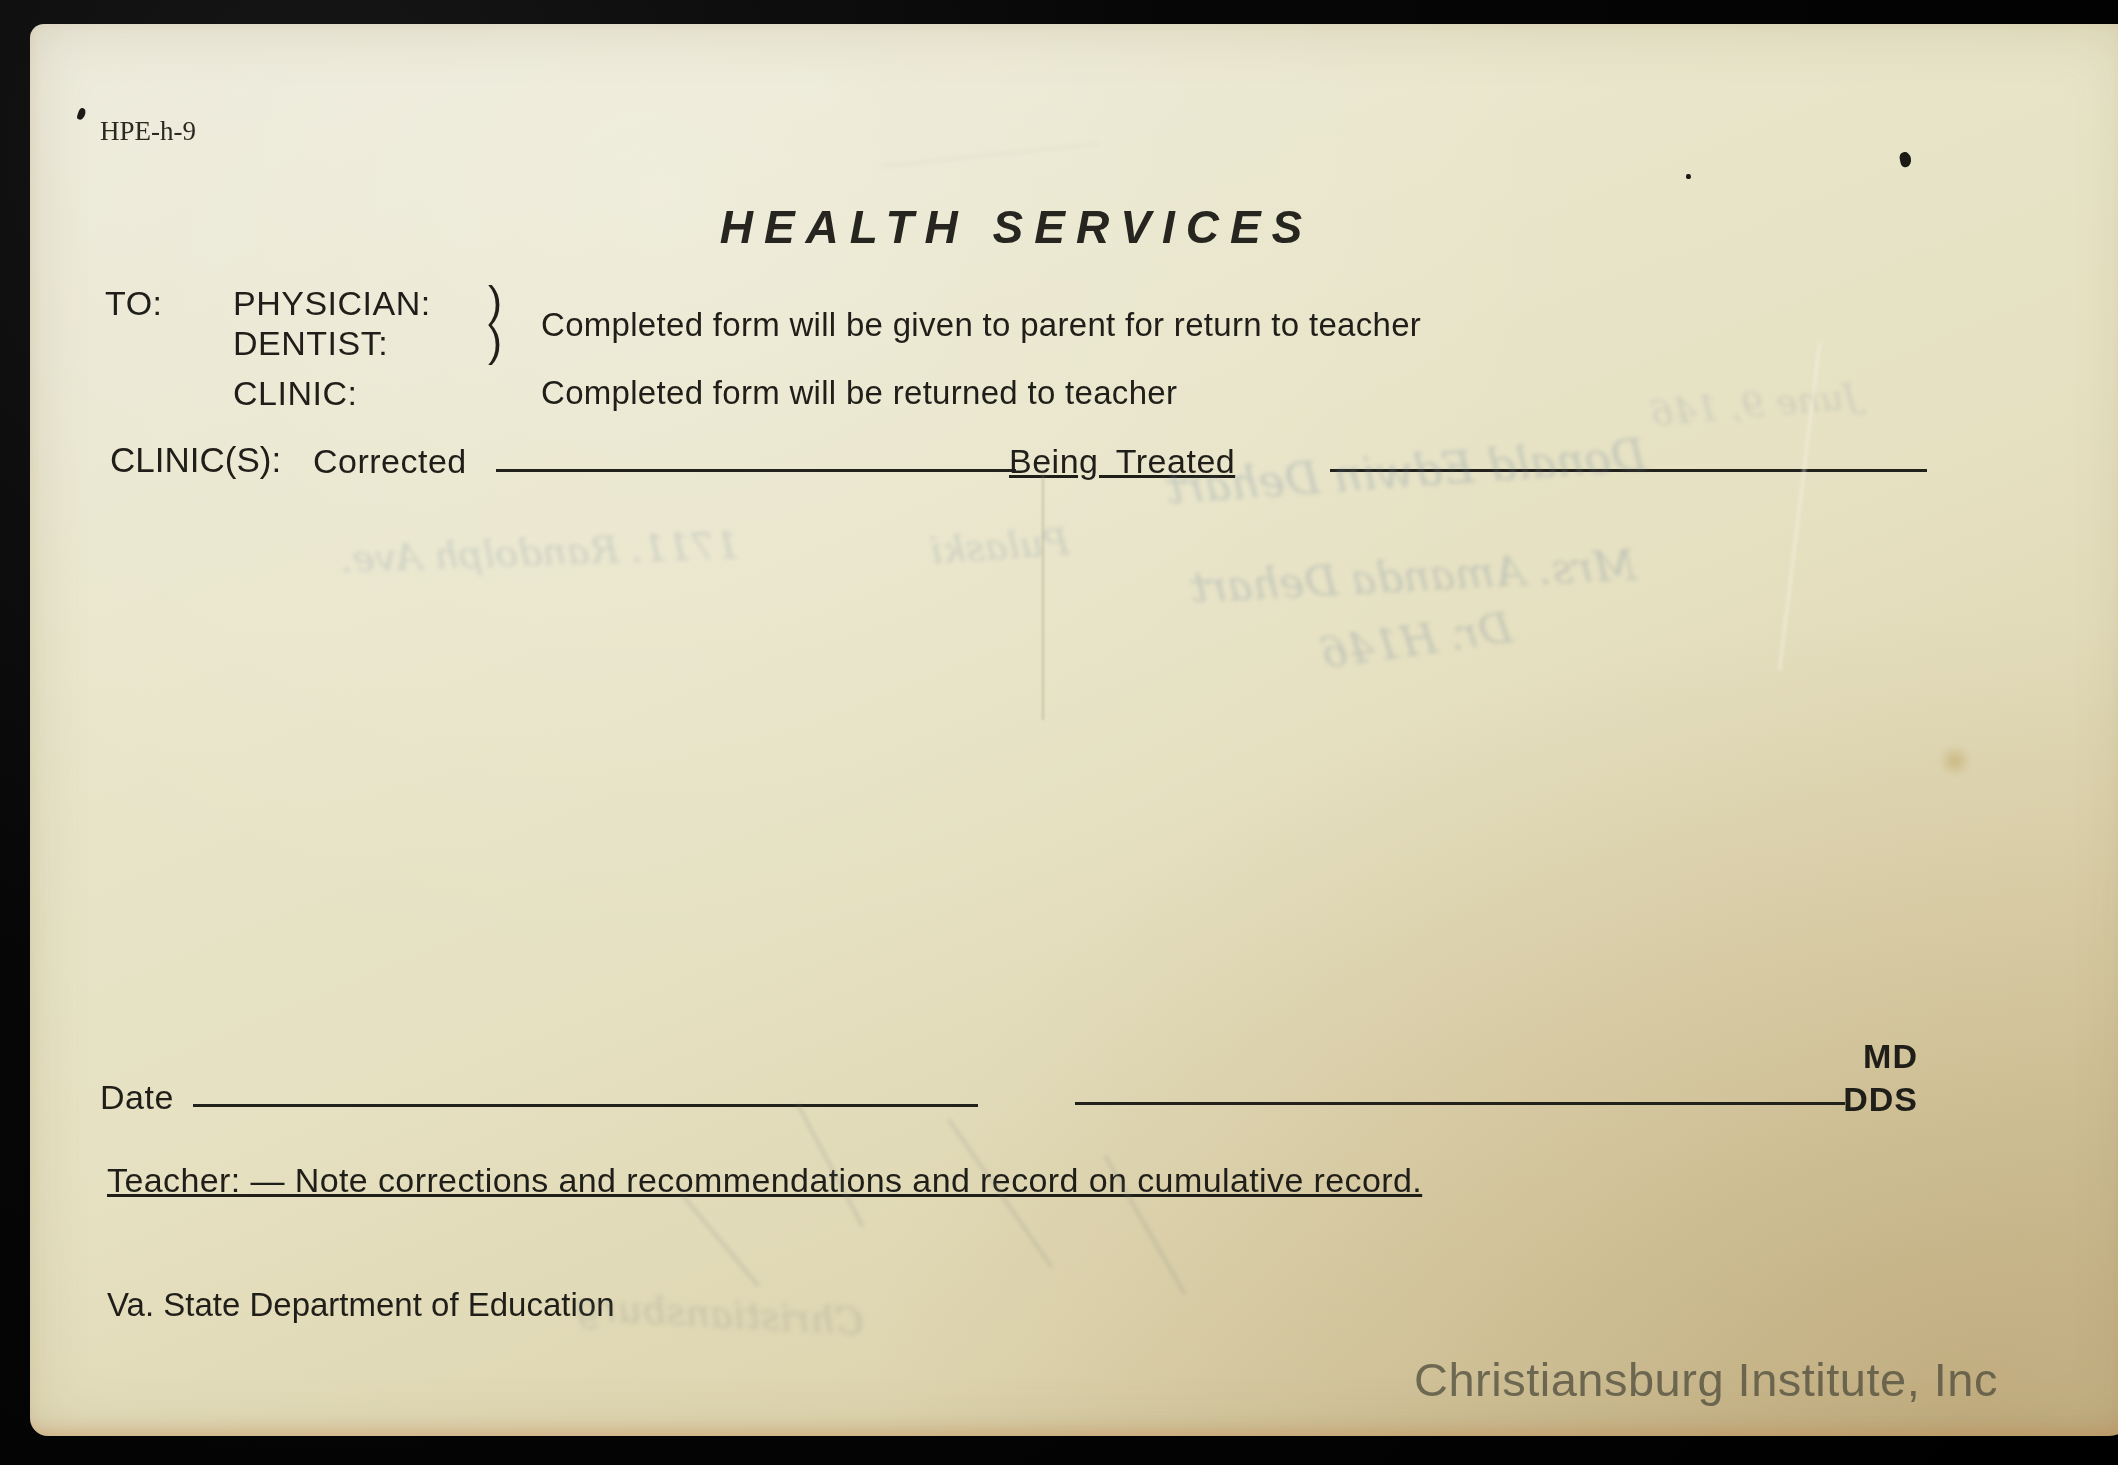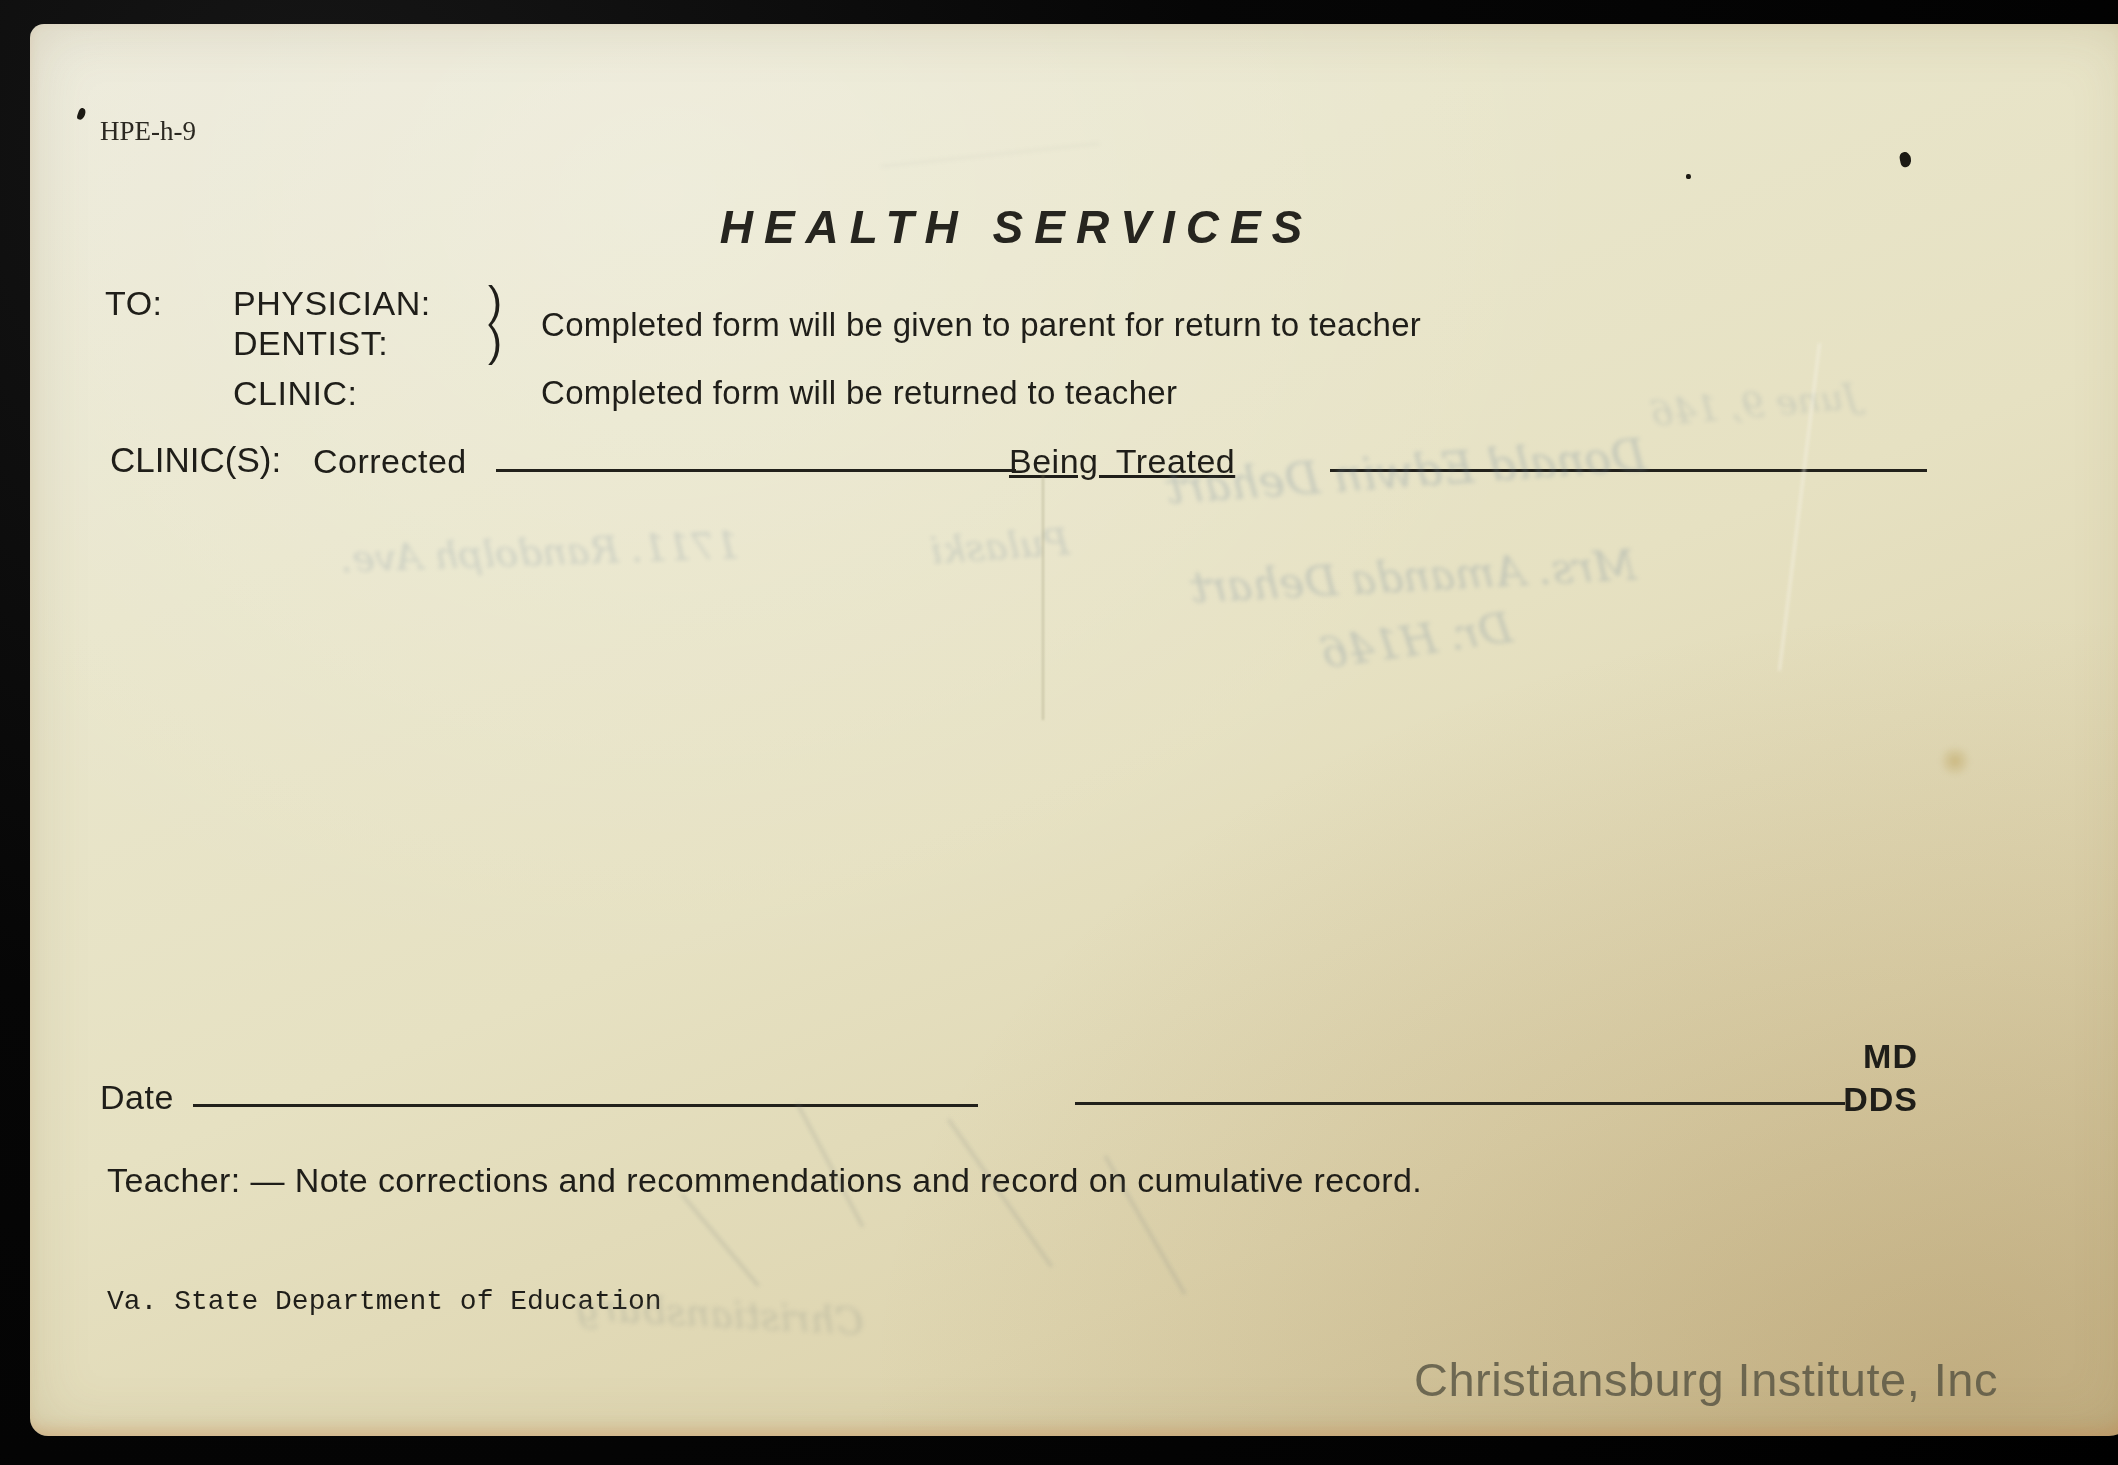--- a/index.html
+++ b/index.html
@@ -59,22 +59,22 @@
     <div class="rule" style="left:466px;top:445px;width:520px;"></div>
     <div class="t sans lbl" style="left:979px;top:418px;word-spacing:8px;text-decoration:underline;">Being Treated</div>
     <div class="rule" style="left:1300px;top:445px;width:597px;"></div>
 
     <div class="t sans lbl" style="left:70px;top:1054px;">Date</div>
     <div class="rule" style="left:163px;top:1080px;width:785px;"></div>
     <div class="t sans mdds" style="left:1798px;top:1013px;">MD</div>
     <div class="rule" style="left:1045px;top:1078px;width:770px;"></div>
     <div class="t sans mdds" style="left:1798px;top:1056px;">DDS</div>
 
-    <div class="t sans" style="left:77px;top:1137px;font-size:34px;letter-spacing:0.4px;">Teacher: — Note corrections and recommendations and record on cumulative record.</div>
-    <div class="t sans" style="left:77px;top:1262px;font-size:28px;font-family:Liberation Mono, monospace;">Va. State Department of Education</div>
+    <div class="t sans" style="left:77px;top:1137px;font-size:34px;letter-spacing:0.4px;text-decoration:underline;">Teacher: — Note corrections and recommendations and record on cumulative record.</div>
+    <div class="t sans" style="left:77px;top:1262px;font-size:33px;">Va. State Department of Education</div>
 
     <div class="ghost" style="left:1135px;top:422px;font-size:44px;transform:scaleX(-1) rotate(4deg);">Donald Edwin Dehart</div>
     <div class="ghost" style="left:1620px;top:360px;font-size:36px;transform:scaleX(-1) rotate(5deg);opacity:0.4;">June 9, 146</div>
     <div class="ghost" style="left:1160px;top:528px;font-size:42px;transform:scaleX(-1) rotate(3deg);">Mrs. Amanda Dehart</div>
     <div class="ghost" style="left:310px;top:506px;font-size:38px;transform:scaleX(-1) rotate(2deg);opacity:0.45;">1711. Randolph Ave.</div>
     <div class="ghost" style="left:900px;top:500px;font-size:38px;transform:scaleX(-1) rotate(4deg);opacity:0.45;">Pulaski</div>
     <div class="ghost" style="left:1290px;top:592px;font-size:42px;transform:scaleX(-1) rotate(8deg);">Dr. H146</div>
 
     <div class="pencil" style="left:545px;top:1268px;font-size:38px;transform:scaleX(-1) rotate(-3deg);">Christiansburg</div>
     <div class="stroke" style="left:730px;top:1140px;width:140px;transform:rotate(62deg);"></div>

